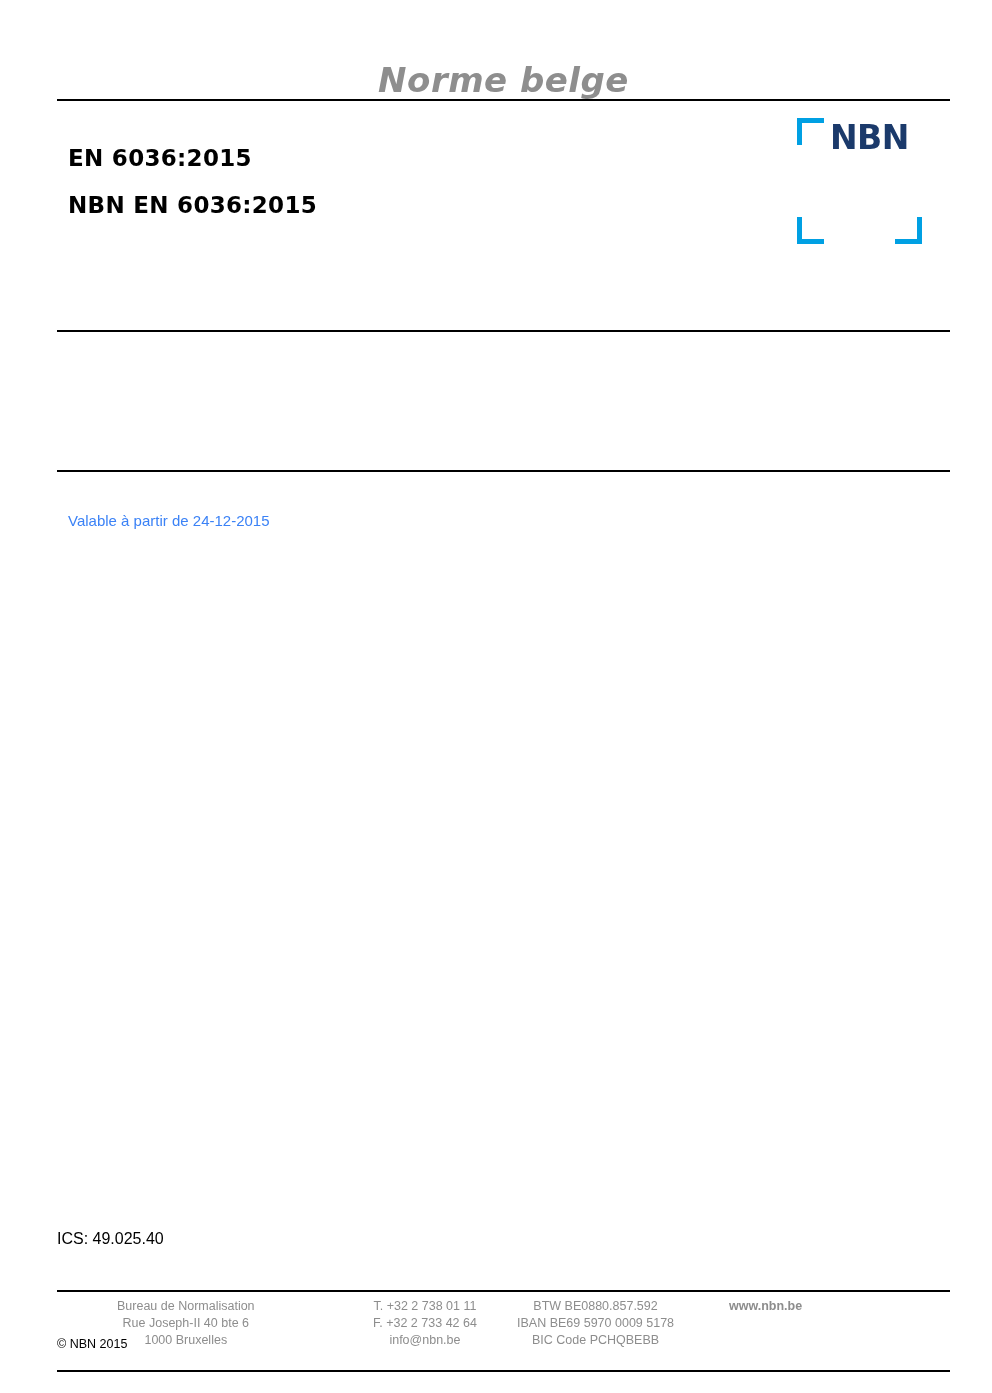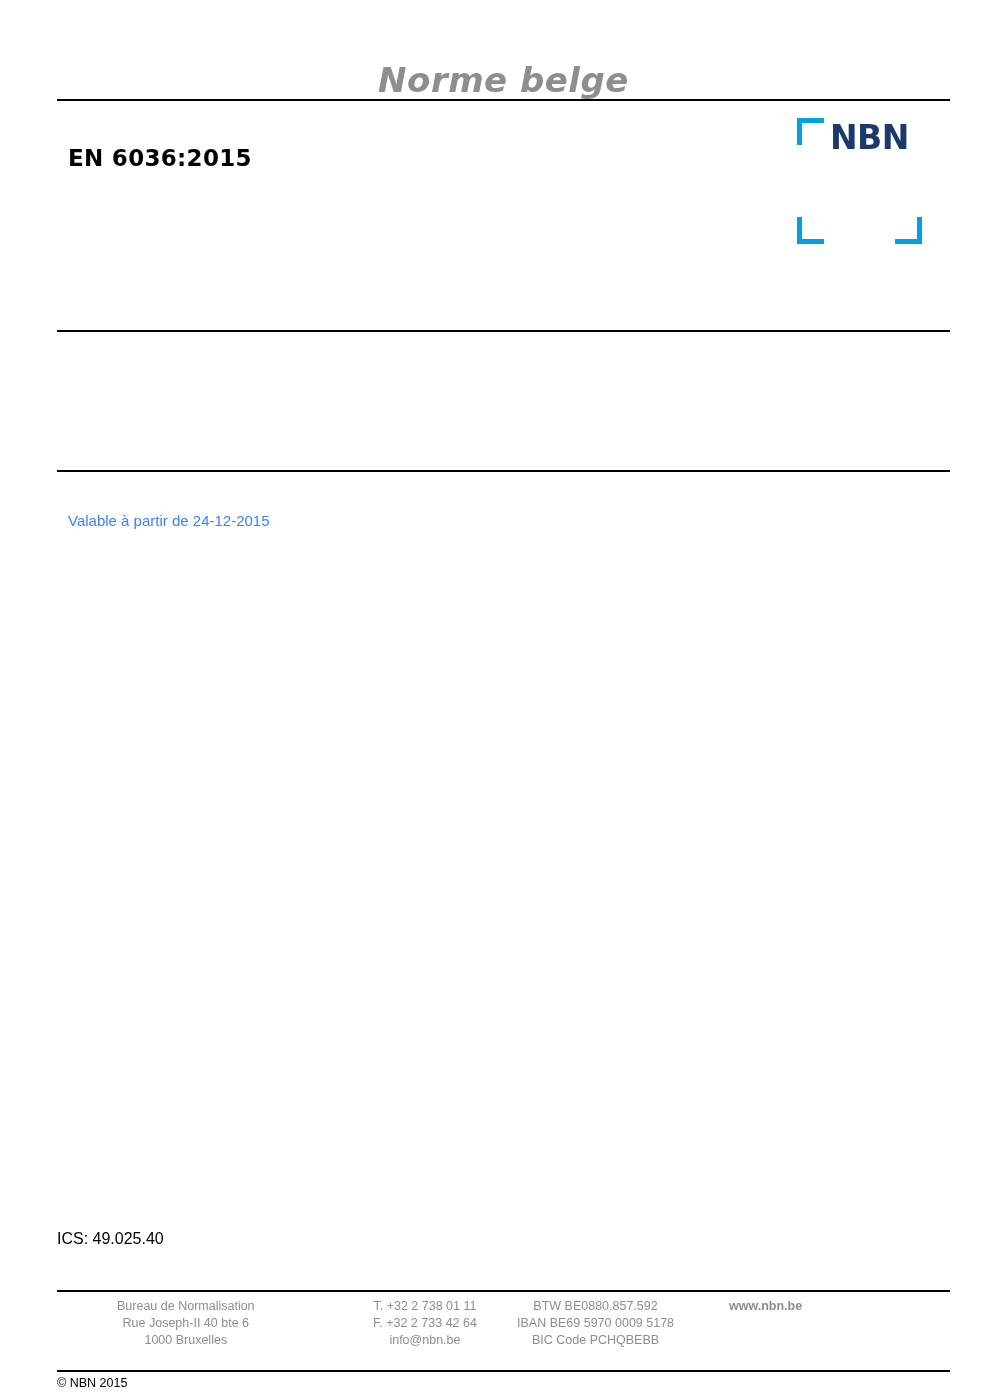--- a/index.html
+++ b/index.html
@@ -141,35 +141,36 @@
     text-align: center;
   }
   .fc1 { left: 60px; }
   .fc2 { left: 270px; margin-left: 46px; }
   .fc3 { left: 460px; }
   .fc4 { left: 672px; font-weight: bold; }
 
   .copyright {
     position: absolute;
     left: 57px;
-    top: 1376px;
+    top: 1337px;
     font-size: 12.5px;
     color: #000000;
   }
 </style>
 </head>
 <body>
 
 <div class="page">
 
   <div class="doc-type">Norme belge</div>
 
   <div class="rule rule-top"></div>
 
   <div class="std-num std-num-en">EN 6036:2015</div>
+  <div class="std-num std-num-nbn">NBN EN 6036:2015</div>
 
   <div class="logo-wrap">
     <div class="corner corner-tl"></div>
     <div class="corner corner-bl"></div>
     <div class="corner corner-br"></div>
     <div class="logo-text">NBN</div>
   </div>
 
   <div class="rule rule-mid"></div>
 

